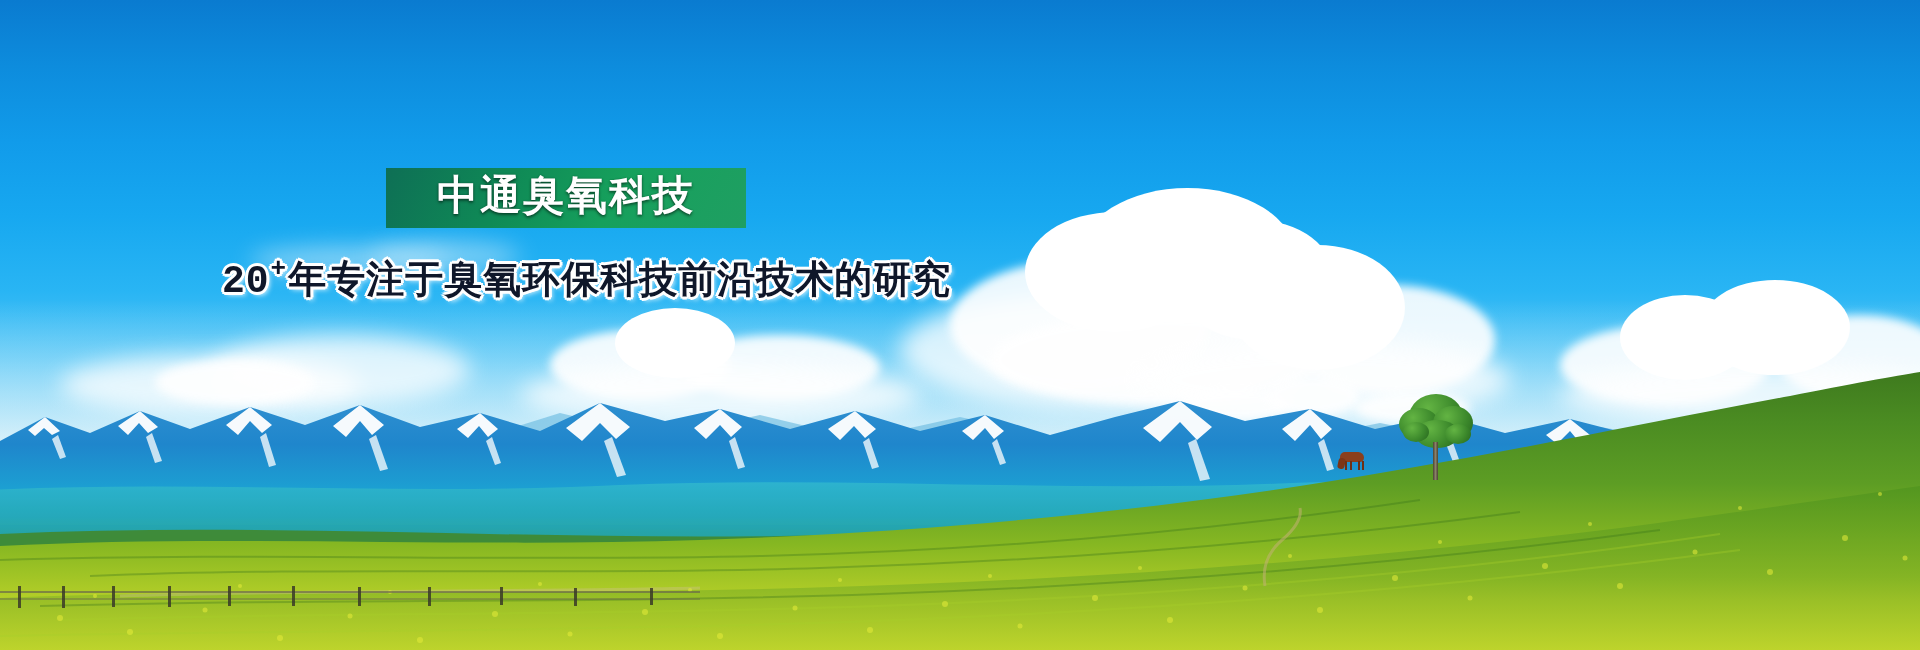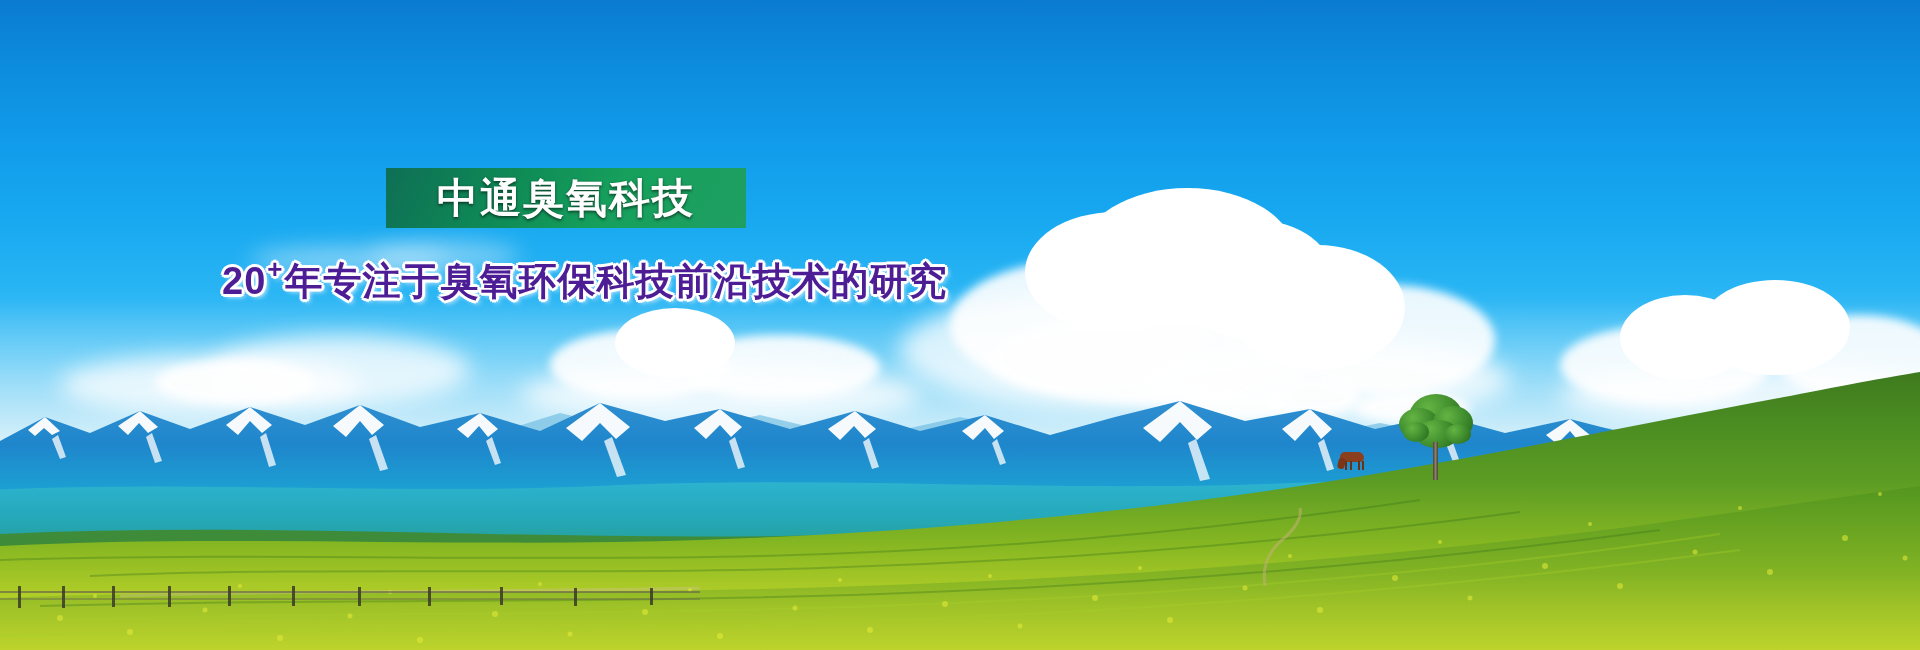--- a/index.html
+++ b/index.html
@@ -65,20 +65,21 @@
     position:absolute; left:0; top:490px; width:1920px; height:120px;
   }
   .meadow {
     position:absolute; left:0; top:0; width:1920px; height:650px;
   }
 
   
   #text-block {
     position:absolute; left:0; top:0; width:1920px; height:490px;
     pointer-events:none;
+    font-family:Liberation Mono, monospace;
   }
 
   #title-plate {
     position:absolute;
     left:386px; top:168px;
     width:360px; height:60px;
     background:linear-gradient(118deg, #0e6f55 0%, #0f8a56 34%, #16a05c 62%, #1f9f62 100%);
     display:flex; align-items:center; justify-content:center;
   }
   #title-plate .title-text {
@@ -91,21 +92,21 @@
       0 2px 3px rgba(0,0,0,.45),
       0 0 2px rgba(0,0,0,.3);
     white-space:nowrap;
   }
 
   .tagline {
     position:absolute;
     font-size:38px;
     font-weight:bold;
     letter-spacing:1px;
-    color:#4c1d95;
+    color:#0f172a;
     white-space:nowrap;
     line-height:1;
     text-shadow:
        2px 0 0 #ffffff, -2px 0 0 #ffffff,
        0 2px 0 #ffffff,  0 -2px 0 #ffffff,
        2px 2px 0 #ffffff, -2px 2px 0 #ffffff,
        2px -2px 0 #ffffff, -2px -2px 0 #ffffff,
        3px 0 0 #ffffff, -3px 0 0 #ffffff,
        0 3px 0 #ffffff, 0 -3px 0 #ffffff,
        3px 3px 5px rgba(255,255,255,.9);

